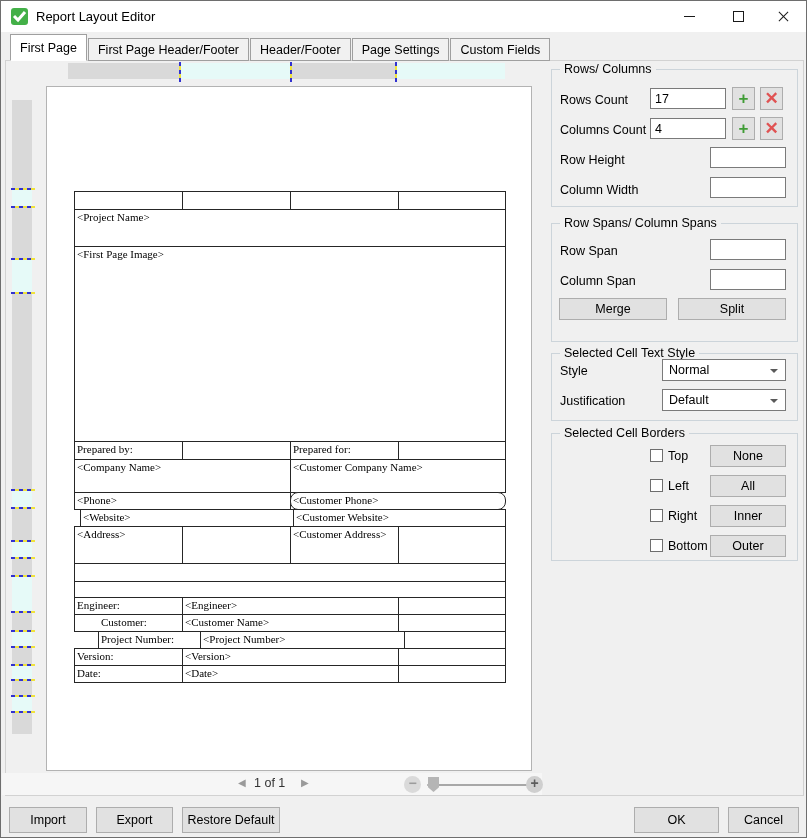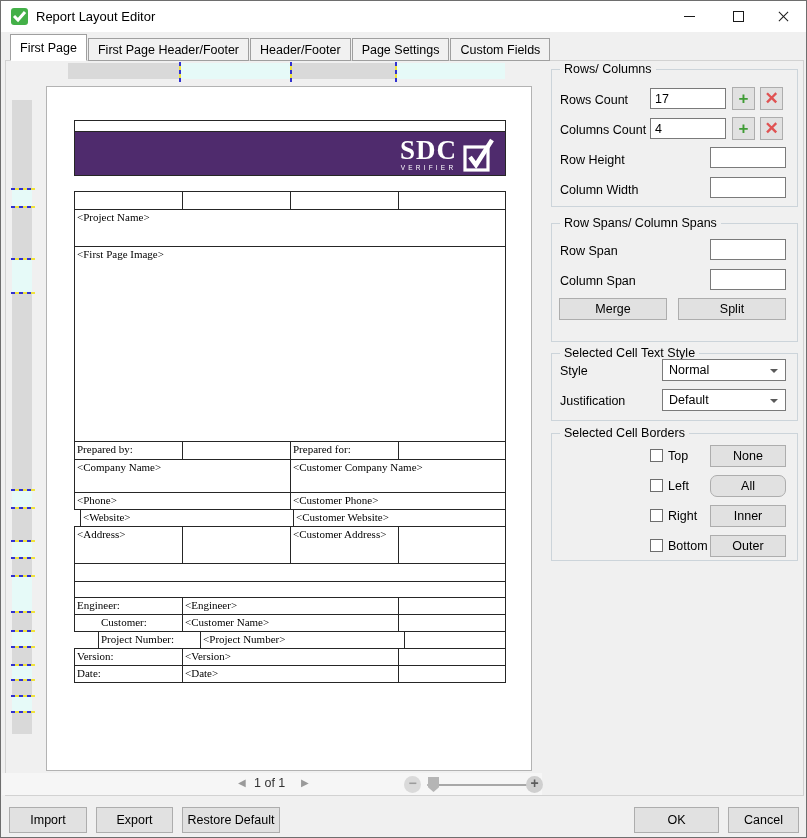--- a/index.html
+++ b/index.html
@@ -137,39 +137,20 @@
       <div class="dashh" style="left: -1px; top: 564px; width: 24px;"></div>
       <div class="seg g" style="left: 0px; top: 580px; width: 20px; height: 16px;"></div>
       <div class="dashh" style="left: -1px; top: 579px; width: 24px;"></div>
       <div class="seg c" style="left: 0px; top: 596px; width: 20px; height: 16px;"></div>
       <div class="dashh" style="left: -1px; top: 595px; width: 24px;"></div>
       <div class="seg g" style="left: 0px; top: 612px; width: 20px; height: 22px;"></div>
       <div class="dashh" style="left: -1px; top: 611px; width: 24px;"></div>
     </div>
 
   <div class="page" id="page">
-      <div class="psection" style="left: 27px; top: 33px; width: 432px;">
-        <div class="prow" style="height: 12px; margin-top: 0px;">
-          <div class="pcell" style="width: 432px; height: 12px; margin-left: 0px;"></div>
-        </div>
-        <div class="prow" style="height: 45px; margin-top: -1px;">
-          <div class="pcell logo-cell" style="width: 432px; height: 45px; margin-left: 0px;">
-            <div class="logo-wrap">
-              <div class="logo-texts">
-                <div class="logo-sdc">SDC</div>
-                <div class="logo-ver">VERIFIER</div>
-              </div>
-              <div style="position: relative; width: 33px; height: 36px;"><svg width="33" height="36" viewBox="0 0 33 36">
-                  <rect x="3" y="10" width="23" height="23" fill="none" stroke="#ffffff" stroke-width="3.2"></rect>
-                  <path d="M8 20 L14 28 L30 3" stroke="#ffffff" stroke-width="4.5" fill="none"></path>
-                </svg></div>
-            </div>
-          </div>
-        </div>
-      </div>
       <div class="psection" style="left: 27px; top: 104px; width: 432px;">
         <div class="prow" style="height: 19px; margin-top: 0px;">
           <div class="pcell" style="width: 109px; height: 19px; margin-left: 0px;"></div>
           <div class="pcell" style="width: 109px; height: 19px; margin-left: -1px;"></div>
           <div class="pcell" style="width: 109px; height: 19px; margin-left: -1px;"></div>
           <div class="pcell" style="width: 108px; height: 19px; margin-left: -1px;"></div>
         </div>
         <div class="prow" style="height: 38px; margin-top: -1px;">
           <div class="pcell" style="width: 432px; height: 38px; margin-left: 0px;">&lt;Project Name&gt;</div>
         </div>
@@ -181,21 +162,21 @@
           <div class="pcell" style="width: 109px; height: 19px; margin-left: -1px;"></div>
           <div class="pcell" style="width: 109px; height: 19px; margin-left: -1px;">Prepared for:</div>
           <div class="pcell" style="width: 108px; height: 19px; margin-left: -1px;"></div>
         </div>
         <div class="prow" style="height: 34px; margin-top: -1px;">
           <div class="pcell" style="width: 217px; height: 34px; margin-left: 0px;">&lt;Company Name&gt;</div>
           <div class="pcell" style="width: 216px; height: 34px; margin-left: -1px;">&lt;Customer Company Name&gt;</div>
         </div>
         <div class="prow" style="height: 18px; margin-top: -1px;">
           <div class="pcell" style="width: 217px; height: 18px; margin-left: 0px;">&lt;Phone&gt;</div>
-          <div class="pcell" style="width: 216px; height: 18px; margin-left: -1px;">&lt;Customer Phone&gt;</div>
+          <div class="pcell" style="width: 216px; height: 18px; margin-left: -1px; border-radius: 8px;">&lt;Customer Phone&gt;</div>
         </div>
         <div class="prow" style="height: 18px; margin-top: -1px;">
           <div class="pcell" style="width: 217px; height: 18px; margin-left: 6px;">&lt;Website&gt;</div>
           <div class="pcell" style="width: 216px; height: 18px; margin-left: -1px;">&lt;Customer Website&gt;</div>
         </div>
         <div class="prow" style="height: 38px; margin-top: -1px;">
           <div class="pcell" style="width: 109px; height: 38px; margin-left: 0px;">&lt;Address&gt;</div>
           <div class="pcell" style="width: 109px; height: 38px; margin-left: -1px;"></div>
           <div class="pcell" style="width: 109px; height: 38px; margin-left: -1px;">&lt;Customer Address&gt;</div>
           <div class="pcell" style="width: 108px; height: 38px; margin-left: -1px;"></div>
@@ -296,21 +277,21 @@
     </div>
   </div>
 
   <div class="group" style="left:550px;top:432px;width:247px;height:128px;">
     <span class="gtitle">Selected Cell Borders</span>
     <span class="cb" style="left:98px;top:15px;"></span>
     <span class="lbl" style="left:116px;top:15px;">Top</span>
     <div class="btn" style="left:158px;top:11px;width:76px;height:22px;">None</div>
     <span class="cb" style="left:98px;top:45px;"></span>
     <span class="lbl" style="left:116px;top:45px;">Left</span>
-    <div class="btn" style="left:158px;top:41px;width:76px;height:22px;border-radius:7px;">All</div>
+    <div class="btn" style="left:158px;top:41px;width:76px;height:22px;">All</div>
     <span class="cb" style="left:98px;top:75px;"></span>
     <span class="lbl" style="left:116px;top:75px;">Right</span>
     <div class="btn" style="left:158px;top:71px;width:76px;height:22px;">Inner</div>
     <span class="cb" style="left:98px;top:105px;"></span>
     <span class="lbl" style="left:116px;top:105px;">Bottom</span>
     <div class="btn" style="left:158px;top:101px;width:76px;height:22px;">Outer</div>
   </div>
 
   <div class="btn" style="left:8px;top:806px;width:78px;height:26px;">Import</div>
   <div class="btn" style="left:95px;top:806px;width:77px;height:26px;">Export</div>

